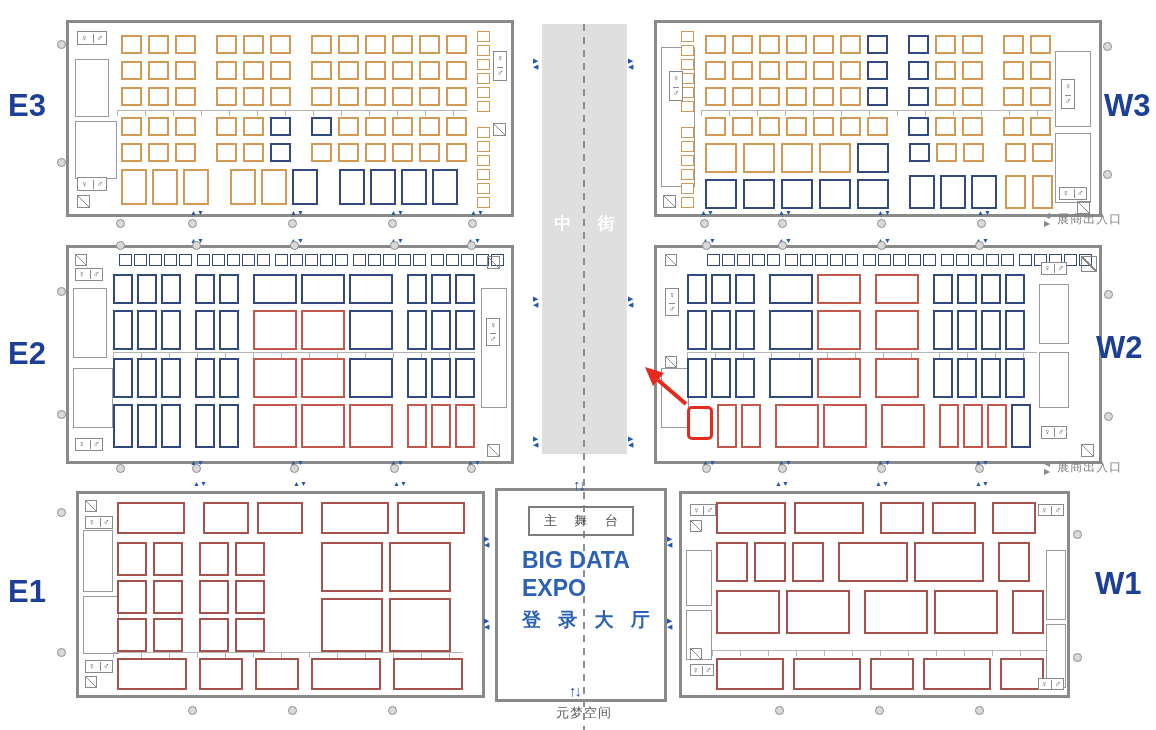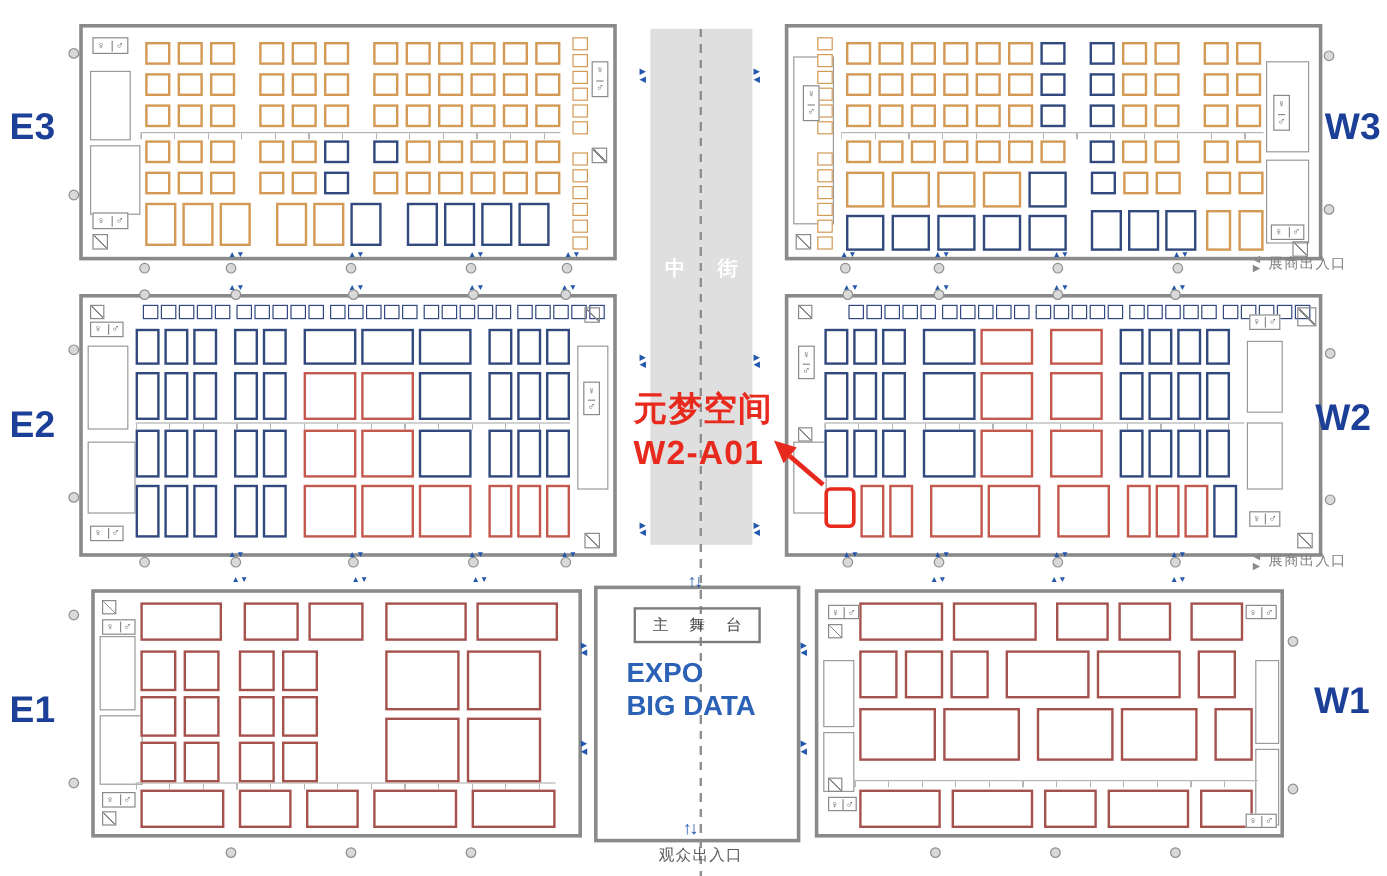--- a/index.html
+++ b/index.html
@@ -50,40 +50,37 @@
 
   <div class="corridor" style="left:542px;top:24px;width:85px;height:430px;"></div>
   <div class="corridor-label" style="left:542px;top:212px;width:85px;">中 街</div>
   <div class="dash" style="left:583px;top:24px;height:706px;"></div>
 
   <div class="login" style="left:495px;top:488px;width:172px;height:214px;"></div>
   <div class="stage-box" style="left:528px;top:506px;width:106px;height:30px;">
     <span>主 舞 台</span>
   </div>
   <div class="expo" style="left:522px;top:546px;">
+    <div>BIG DATA</div>
     <div>EXPO</div>
-    <div>BIG DATA</div>
+    <div class="lobby">登 录 大 厅</div>
   </div>
   <div class="updown" style="left:573px;top:476px;">↑↓</div>
   <div class="updown" style="left:569px;top:682px;">↑↓</div>
-  <div class="aud" style="left:529px;top:704px;width:110px;">观众出入口</div>
+  <div class="aud" style="left:529px;top:704px;width:110px;">元梦空间</div>
 
   <div class="exh" style="left:1044px;top:211px;">
     <span class="tri">◀<br>▶</span>
     <span class="txt">展商出入口</span>
   </div>
   <div class="exh" style="left:1044px;top:459px;">
     <span class="tri">◀<br>▶</span>
     <span class="txt">展商出入口</span>
   </div>
 
-  <div class="anno" style="left:528px;top:322px;">
-    <div>元梦空间</div>
-    <div>W2-A01</div>
-  </div>
   <svg class="anno-arrow" style="left:642px;top:366px;" width="50" height="42" viewBox="0 0 50 42">
     <line x1="44" y1="38" x2="16" y2="14" stroke="#E8291D" stroke-width="4"></line>
     <polygon points="3,1 22,7 11,20" fill="#E8291D"></polygon>
   </svg>
 
 <div class="hall" style="left: 66px; top: 20px; width: 448px; height: 197px;">
       <div class="room" style="left: 6px; top: 36px; width: 34px; height: 58px;"></div>
       <div class="room" style="left: 6px; top: 98px; width: 42px; height: 58px;"></div>
       <div class="dimline" style="left: 48px; top: 87px; width: 350px;"></div>
       <div class="booth" style="left: 52px; top: 12px; width: 21px; height: 19px; border-color: rgb(210, 154, 85);"></div>

